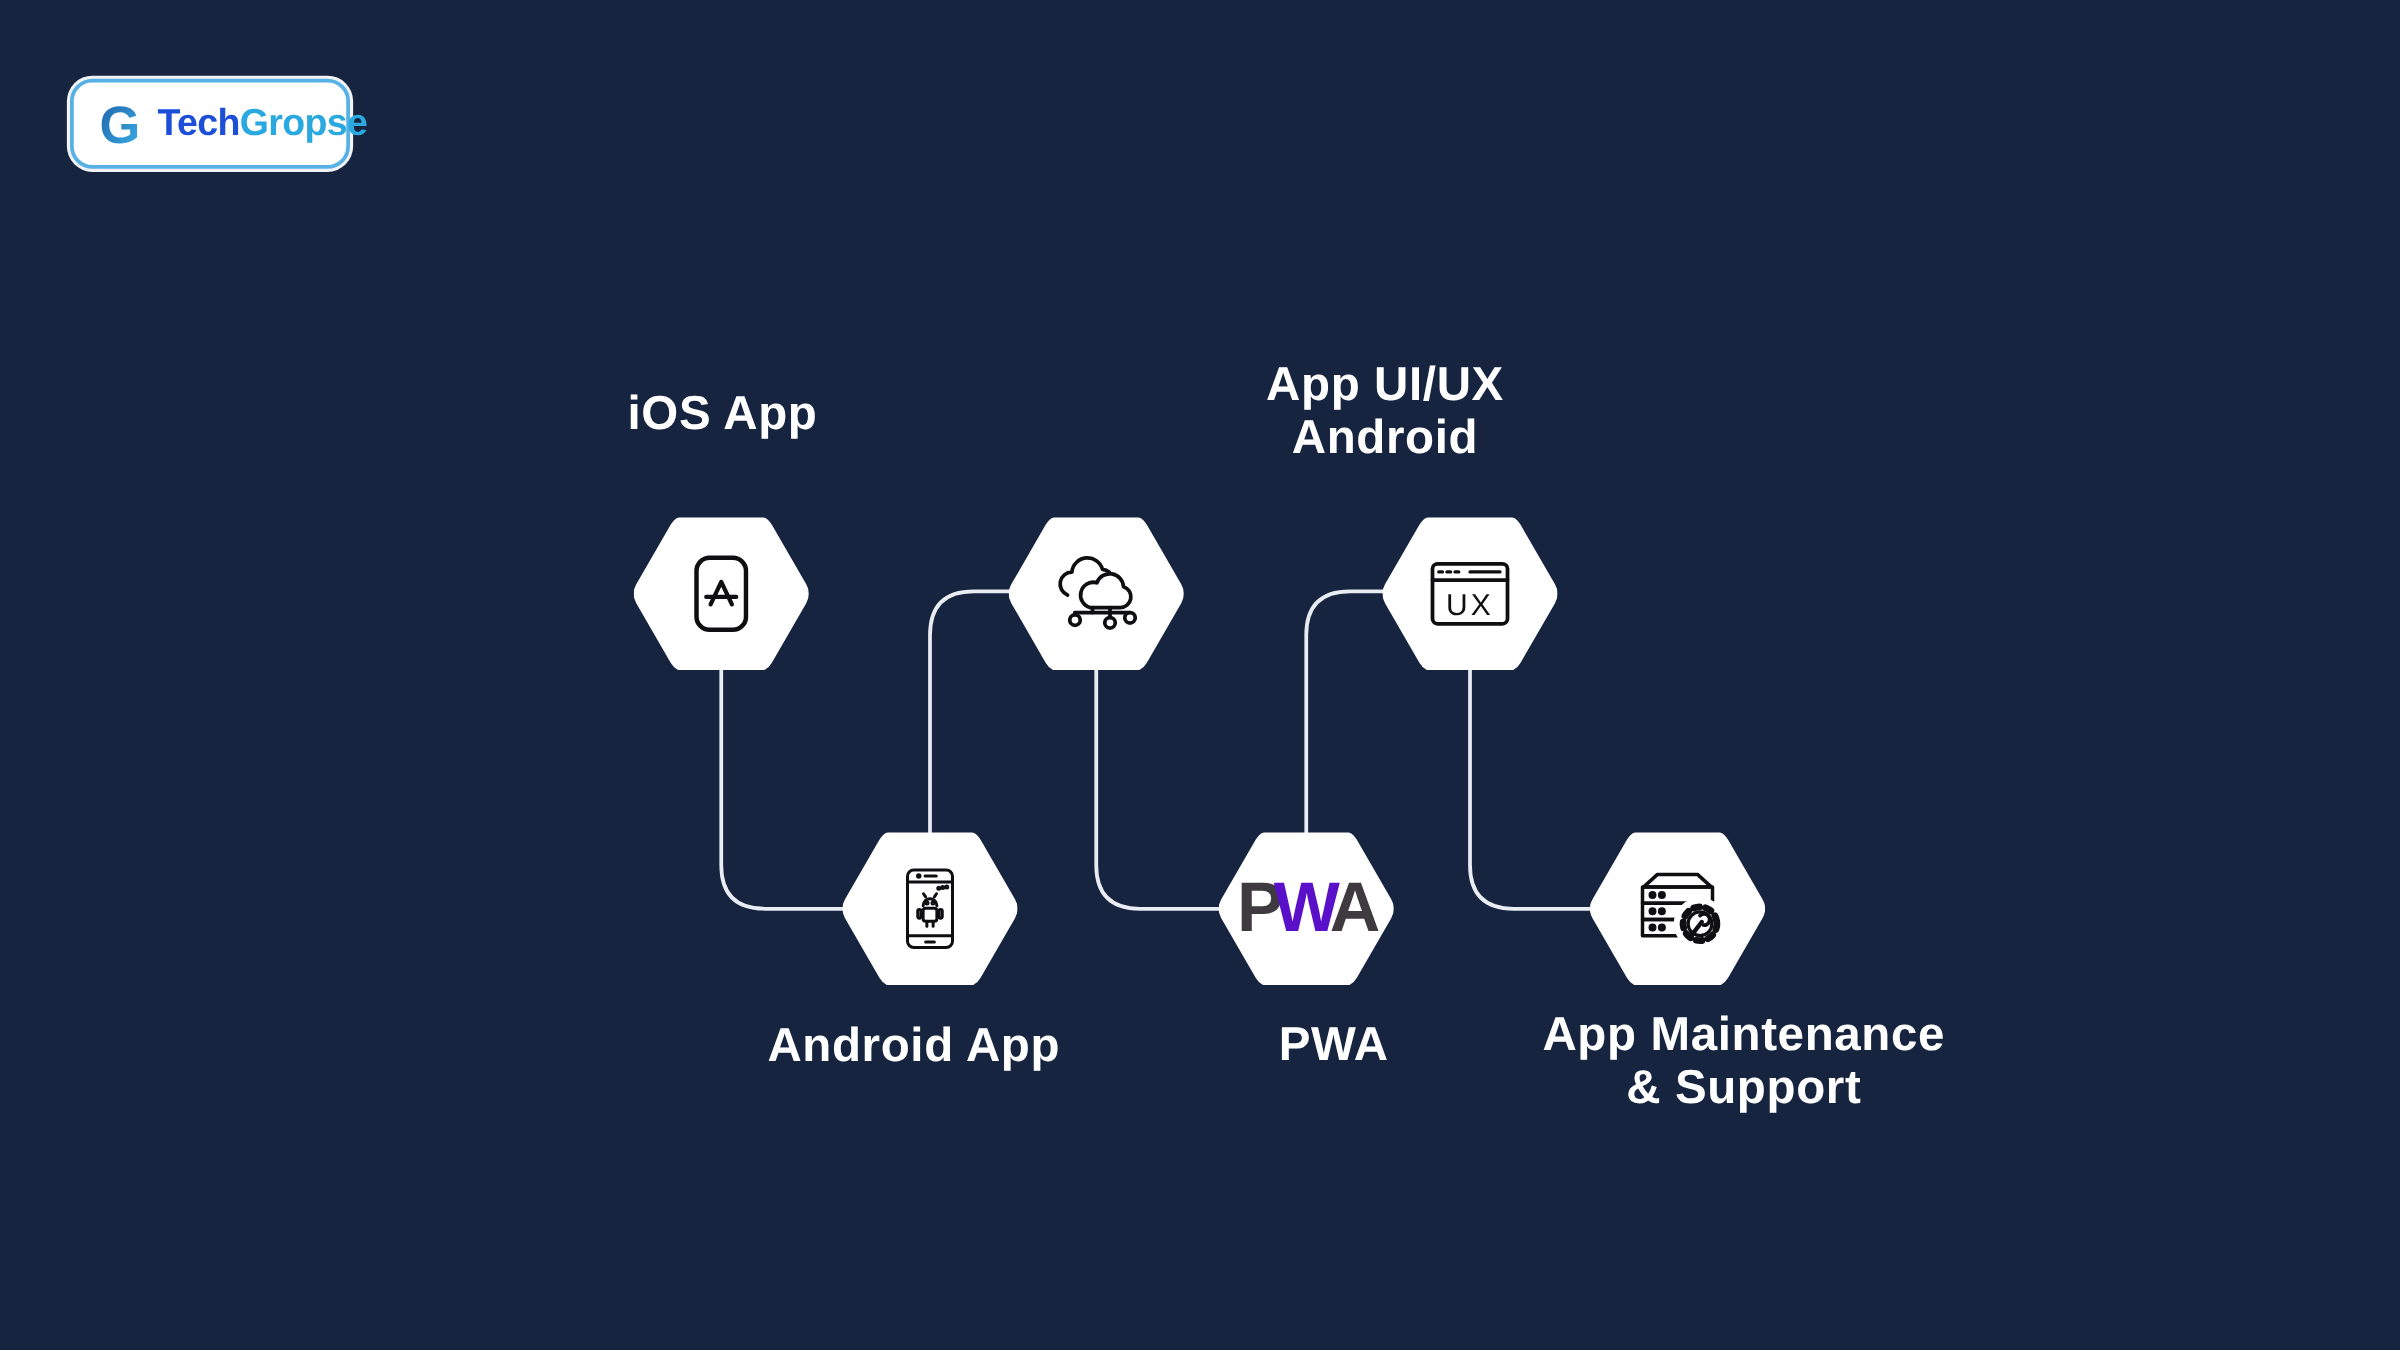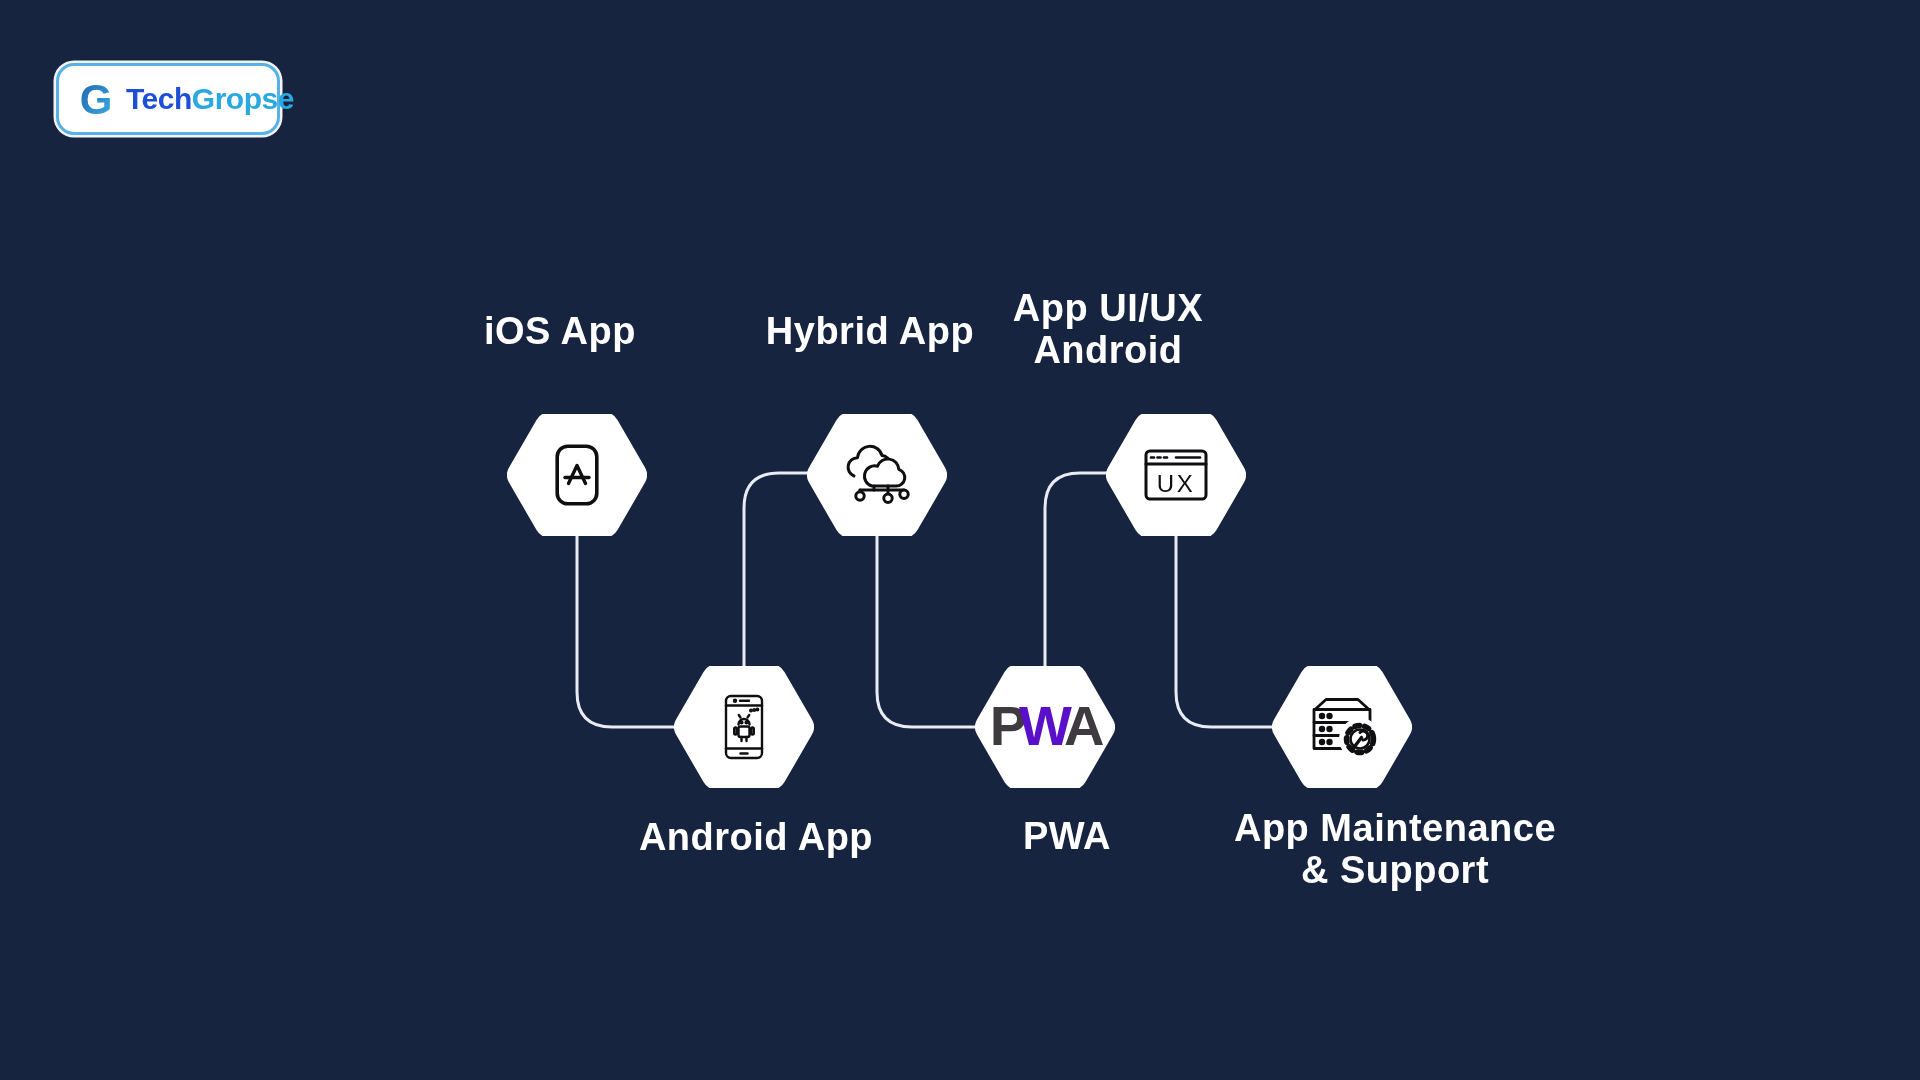--- a/index.html
+++ b/index.html
@@ -181,25 +181,24 @@
       <circle cx="58" cy="47" r="21" fill="#FFFFFF"></circle>
       <g fill="none" stroke="#0F0F12" stroke-linecap="round" stroke-linejoin="round">
         <circle cx="58" cy="47" r="13.5" stroke-width="5.5" stroke-dasharray="4.6 5.1"></circle>
         <circle cx="58" cy="47" r="9.5" stroke-width="2.6" fill="#FFFFFF"></circle>
         <path d="M51 56.5 L59.5 45.5" stroke-width="3.4"></path>
         <path d="M58 40.5 a4.5 4.5 0 1 1 3 7.6" stroke-width="3"></path>
       </g>
     </svg>
   </div>
 
-  <div class="label" style="left:560px;top:310px"><span>iOS App</span></div>
-
-  <div class="label" style="left:870px;top:310px"><span>Hybrid App</span></div>
+  <div class="label" style="left:578px;top:310px"><span>iOS App</span></div>
+
 
   <div class="label" style="left:1108px;top:287px"><span>App UI/UX</span><br><span>Android</span></div>
 
-  <div class="label" style="left:756px;top:816px"><span>Android App</span></div>
+  <div class="label" style="left:731px;top:816px"><span>Android App</span></div>
 
   <div class="label" style="left:1067px;top:815px"><span>PWA</span></div>
 
   <div class="label" style="left:1395px;top:807px"><span>App Maintenance</span><br><span>&amp; Support</span></div>
 
 </div>
 
 </body></html>

